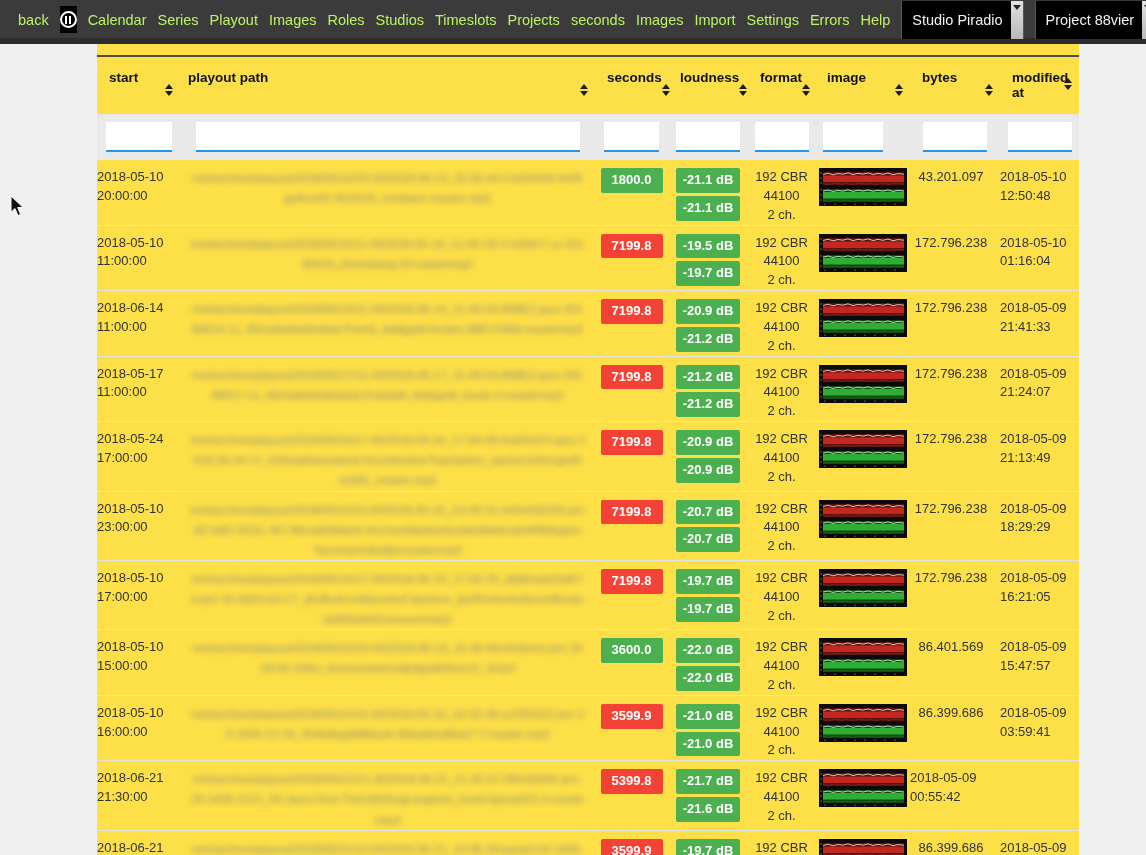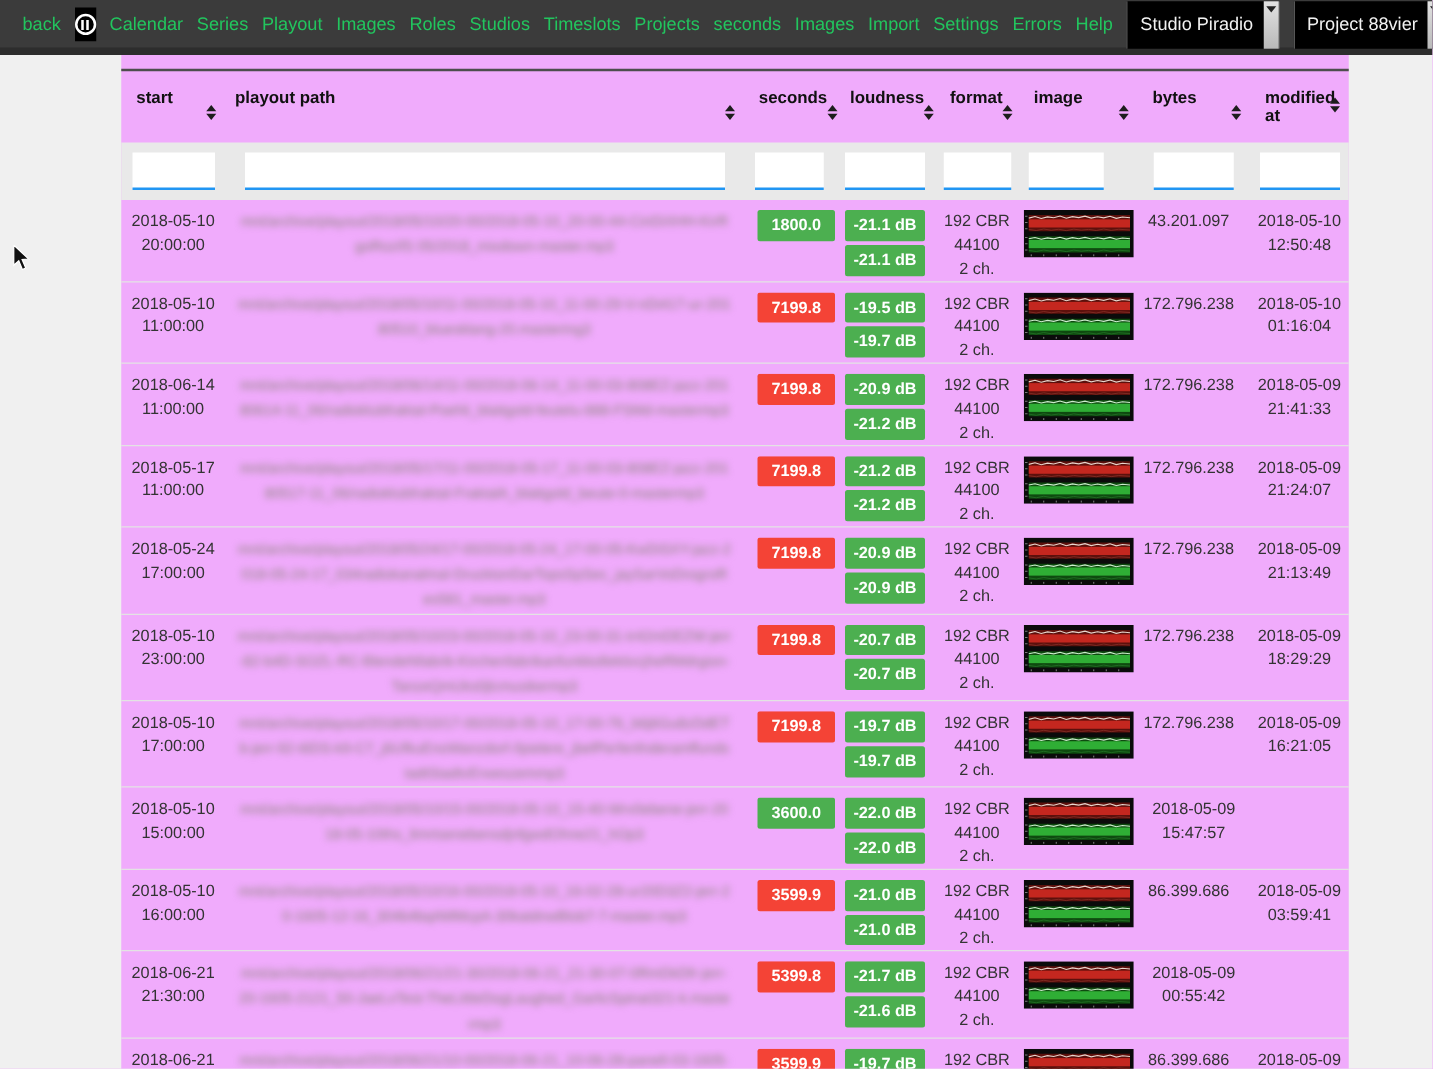--- a/index.html
+++ b/index.html
@@ -3,33 +3,33 @@
 <meta charset="utf-8">
 <style>
   * { margin:0; padding:0; box-sizing:border-box; }
   html,body { width:1146px; height:855px; overflow:hidden; }
   body { font-family:"Liberation Sans", sans-serif; background:#f0f0f0; position:relative; }
 
   
   .navbar { position:relative; height:44px; background:#3b3b3b; display:flex; align-items:center;
             gap:11px; padding:0 0 5px 18px; white-space:nowrap; overflow:hidden; }
   .navbar::after { content:""; position:absolute; left:0; bottom:0; width:100%; height:6px; background:#2d2d2d; }
-  .nav-item { color:#22c55e; font-size:14.5px; cursor:pointer; z-index:2; }
+  .nav-item { color:#bef264; font-size:14.5px; cursor:pointer; z-index:2; }
   .nav-logo { width:27px; height:27px; background:#000; display:flex; align-items:center; justify-content:center; z-index:2; cursor:pointer; }
   .nav-logo .ring { width:17px; height:17px; border:2px solid #fff; border-radius:50%; display:flex; align-items:center; justify-content:center; gap:2px; }
   .nav-logo .bar { width:2px; height:8px; background:#fff; }
   .nav-select { display:flex; align-items:stretch; height:38px; border-left:1px solid #575757; border-right:1px solid #575757;
                 background:#000000; z-index:2; cursor:pointer; }
   .nav-select .lbl { color:#f2f2f2; font-size:14.5px; display:flex; align-items:center; padding:0 8px 0 10px; }
   .sel-arrow { width:12px; background:linear-gradient(#e2e2e2,#b9b9b9); display:flex; justify-content:center; padding-top:4px; }
   .sel-arrow::before { content:""; width:0; height:0; border-left:4px solid transparent; border-right:4px solid transparent; border-top:5px solid #222; }
   .nav-logout { font-size:15px; z-index:2; cursor:pointer; }
 
   
-  .content { position:absolute; left:97px; top:44px; width:982px; height:811px; background:#f0abfc; padding-top:11px; }
+  .content { position:absolute; left:97px; top:44px; width:982px; height:811px; background:#fde047; padding-top:11px; }
   .grid-row { display:grid; grid-template-columns:83px 415px 73px 80px 67px 95px 90px 79px; }
   .table { border-top:2px solid #4d4d4d; }
 
   .thead { min-height:57px; }
   .th { display:flex; justify-content:space-between; align-items:flex-start; padding:13px 7px 0 12px;
         font-weight:bold; font-size:13.5px; color:#111; cursor:pointer; }
   .th.path { padding-left:8px; }
   .sort { display:flex; flex-direction:column; gap:2px; margin-top:14px; }
   .th.wrap .sort { margin-top:8px; }
   .sort i { width:0; height:0; border-left:4px solid transparent; border-right:4px solid transparent; }
@@ -38,24 +38,24 @@
 
   .filters { background:#e9e9e9; height:46px; align-items:center; }
   .fcell { display:flex; justify-content:center; }
   .fcell.left { justify-content:flex-start; padding-left:8px; }
   .fcell input { height:30px; border:none; outline:none; background:#fff; border-bottom:2px solid #2196f3; font-size:13px; padding:0 4px; }
   .fi-start{width:66px} .fi-path{width:384px} .fi-sec{width:55px} .fi-loud{width:64px}
   .fi-fmt{width:54px} .fi-img{width:60px} .fi-bytes{width:64px} .fi-mod{width:64px}
 
   .tr { min-height:61px; border-bottom:1px solid #e3e3e3; padding-top:8px; font-size:13px; color:#333; line-height:1.45; }
   .td { overflow:hidden; }
-  .c-start,.c-mod { text-align:center; }
+  .c-start,.c-mod { text-align:left; }
   .c-path { text-align:center; padding:0 10px; }
   .c-path .blurred { filter:blur(3px); color:#8a8578; font-size:11.5px; line-height:1.75; word-break:break-all; }
-  .c-sec { display:flex; justify-content:flex-end; align-items:flex-start; }
+  .c-sec { display:flex; justify-content:center; align-items:flex-start; }
   .c-loud { display:flex; flex-direction:column; align-items:center; gap:3px; }
   .c-fmt { text-align:center; }
   .c-img { display:flex; justify-content:center; }
   .c-bytes { text-align:center; padding-right:8px; }
   .badge { display:inline-block; color:#fff; font-weight:bold; font-size:13px; text-align:center; border-radius:2px; padding:3px 0; }
   .badge.sec { width:62px; }
   .badge.loud { width:64px; background:#4caf50; }
   .badge.ok { background:#4caf50; }
   .badge.over { background:#f44336; }
   .wave { display:block; }
@@ -639,20 +639,21 @@
         <g stroke="#8a8a8a" stroke-width="0.7">
           <line x1="1" y1="5" x2="3" y2="5"></line>
                 <line x1="1" y1="10" x2="3" y2="10"></line>
           <line x1="1" y1="15" x2="3" y2="15"></line>
                 <line x1="1" y1="22" x2="3" y2="22"></line>
           <line x1="1" y1="27" x2="3" y2="27"></line>
                 <line x1="1" y1="32" x2="3" y2="32"></line>
         </g>
       </svg>
     </div>
+    <div class="td c-bytes">86.401.569</div>
     <div class="td c-mod">
       <div>2018-05-09</div>
       <div>15:47:57</div>
     </div>
   </div>
 
   <div class="grid-row tr">
     <div class="td c-start">
       <div>2018-05-10</div>
       <div>16:00:00</div>

